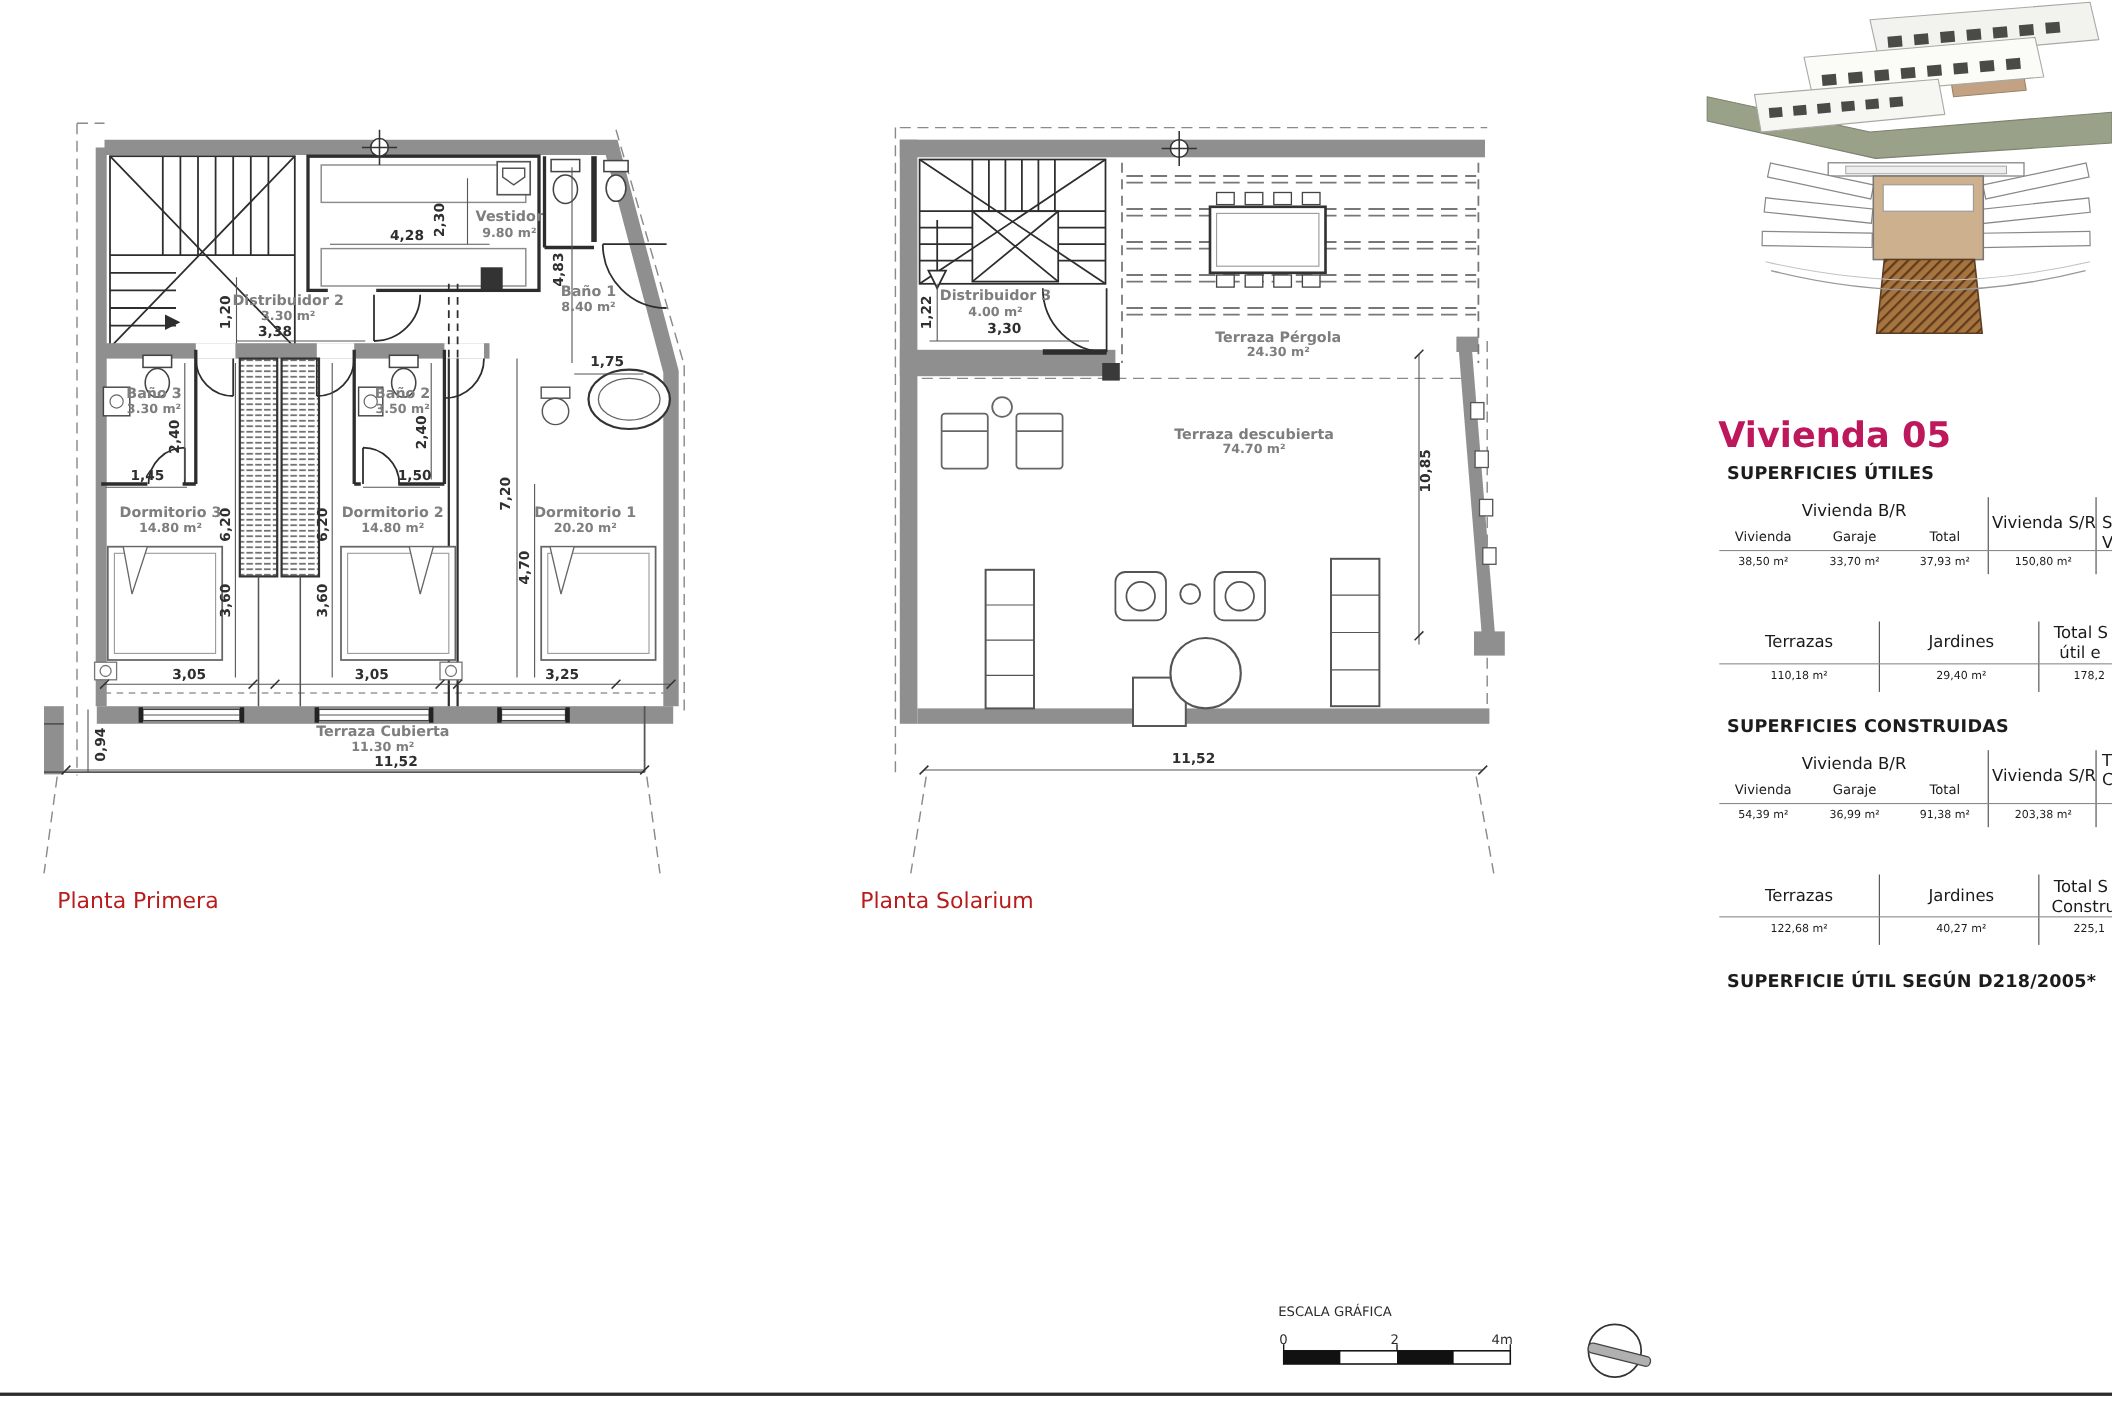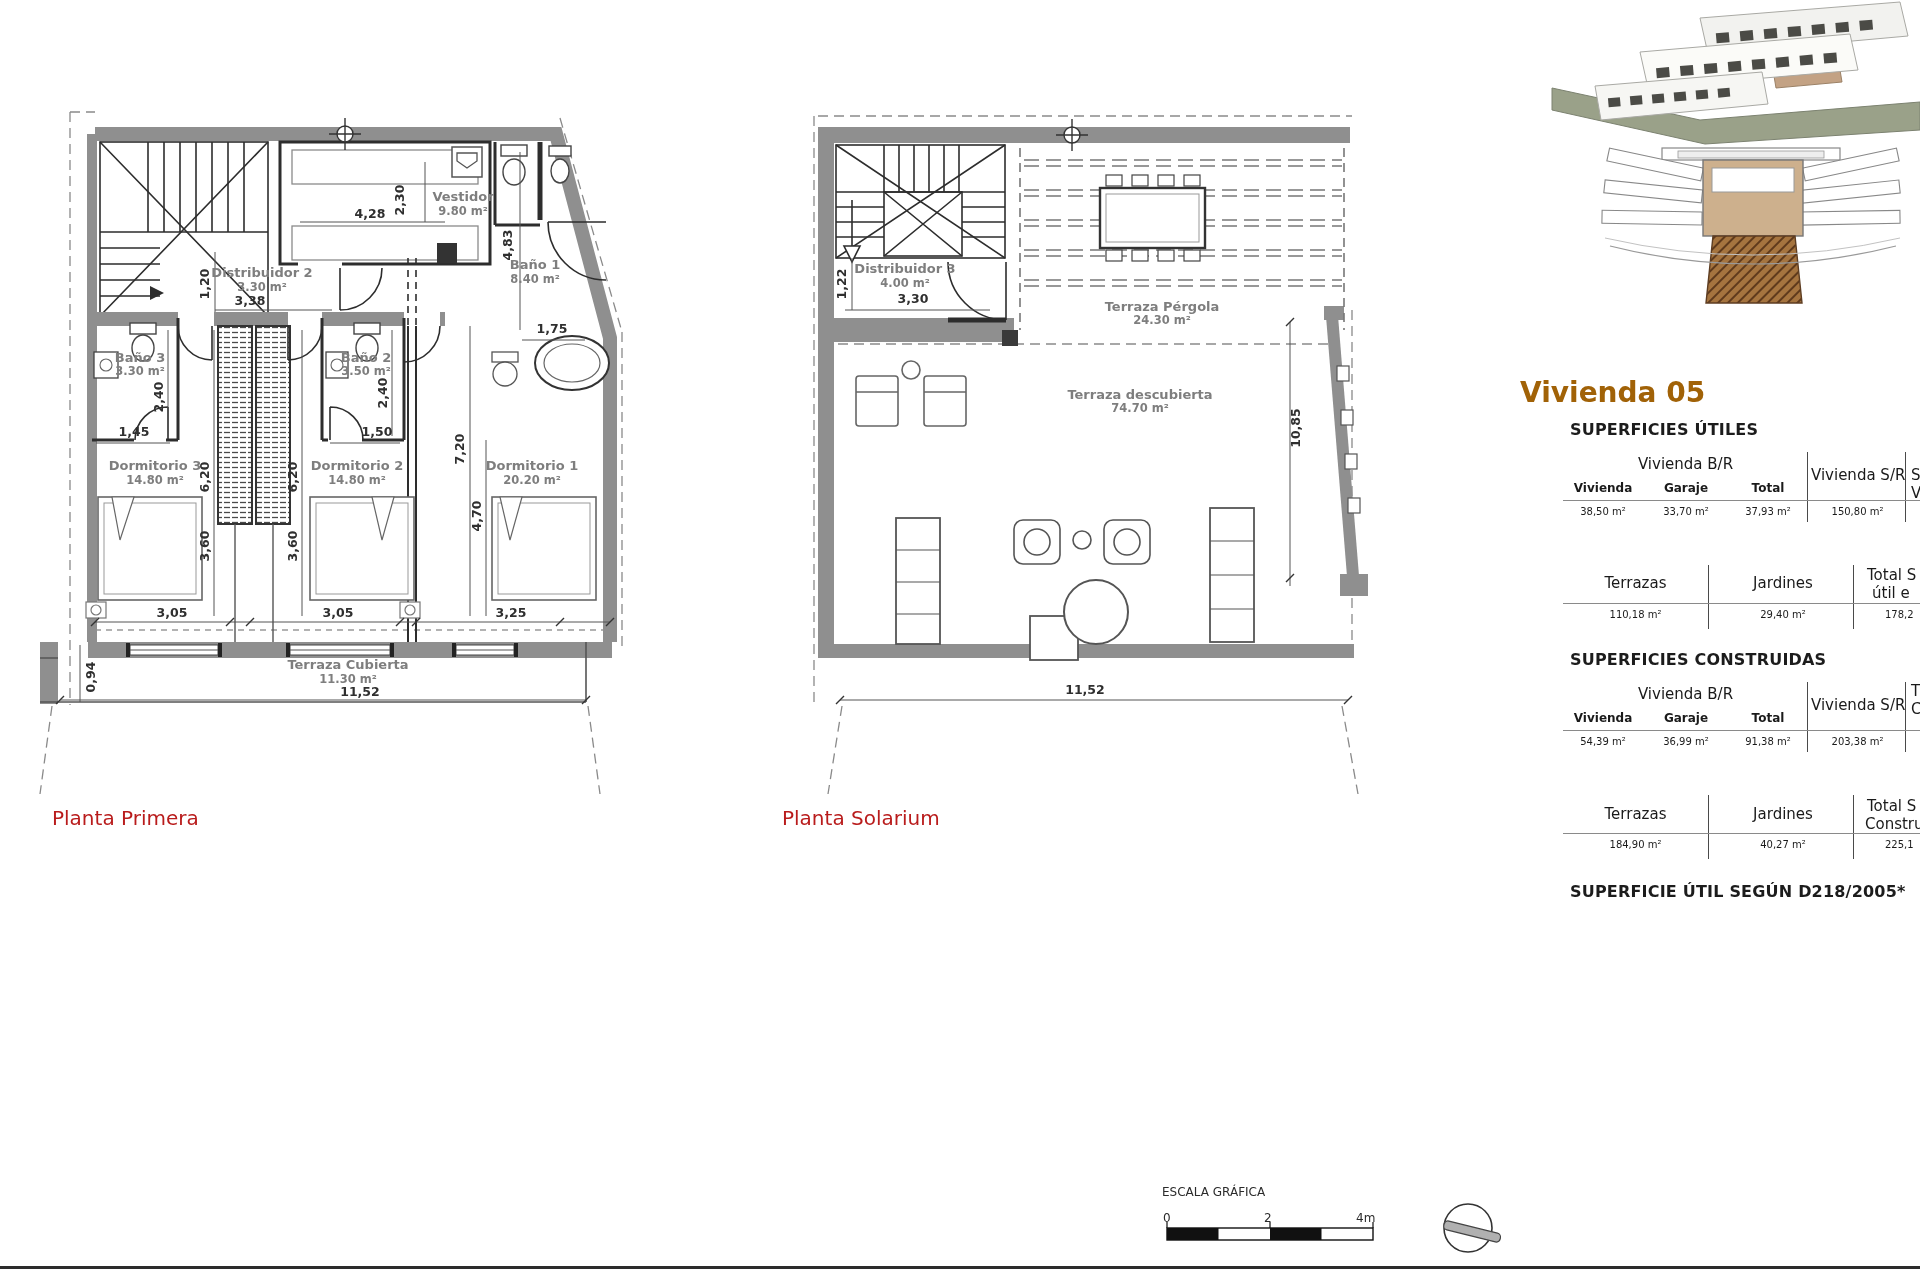--- a/index.html
+++ b/index.html
@@ -4,26 +4,26 @@
 <style>
   html,body{margin:0;padding:0;width:1920px;height:1280px;overflow:hidden;background:#fff;
     font-family:"DejaVu Sans",sans-serif;position:relative}
   #sheet-svg{position:absolute;left:0;top:0}
   text{font-family:"DejaVu Sans",sans-serif}
   .rl{font-size:13px;font-weight:bold;fill:#7e7e7e;text-anchor:middle}
   .ra{font-size:11.5px;font-weight:bold;fill:#7e7e7e;text-anchor:middle}
   .dim{font-size:12.5px;font-weight:600;fill:#2f2f2f;text-anchor:middle}
   .scl{font-size:12px;fill:#2b2b2b}
   .plan-title{position:absolute;font-size:20px;color:#b91c1c}
-  .panel-title{position:absolute;left:1520px;top:376px;font-size:28px;font-weight:bold;color:#a16207}
+  .panel-title{position:absolute;left:1562px;top:376px;font-size:32px;font-weight:bold;color:#be185d}
   .sec-h{position:absolute;left:1570px;font-size:16px;font-weight:bold;color:#1c1c1c;letter-spacing:.2px;white-space:nowrap}
   .tbl{position:absolute;width:430px;color:#1a1a1a}
   .tbl span{position:absolute;display:block;text-align:center;white-space:nowrap}
   .grp{font-size:15px}
-  .colh{font-size:12px;font-weight:bold}
+  .colh{font-size:12px;font-weight:normal}
   .val{font-size:10px}
   .vdiv{position:absolute;width:0;border-left:1px solid #4a4a4a}
   .hrule{position:absolute;left:0;width:430px;border-top:1px solid #8a8a8a;height:0}
   .cutl{text-align:left !important}
   #footer-line{position:absolute;left:0;top:1266px;width:1920px;height:3px;background:#2c2c2c}
 </style>
 </head>
 <body>
 
 <svg id="sheet-svg" width="1920" height="1280" viewBox="0 0 1920 1280">
@@ -465,20 +465,20 @@
 </div>
 
 <div class="tbl" style="left:1563px;top:795px;height:66px">
   <span class="grp" style="left:0;top:10px;width:145px">Terrazas</span>
   <span class="vdiv" style="left:145px;top:0;height:64px"></span>
   <span class="grp" style="left:150px;top:10px;width:140px">Jardines</span>
   <span class="vdiv" style="left:290px;top:0;height:64px"></span>
   <span class="grp cutl" style="left:304px;top:2px;width:120px">Total S</span>
   <span class="grp cutl" style="left:302px;top:20px;width:120px">Construid</span>
   <div class="hrule" style="top:38px"></div>
-  <span class="val" style="left:0;top:44px;width:145px">184,90 m²</span>
+  <span class="val" style="left:0;top:44px;width:145px">122,68 m²</span>
   <span class="val" style="left:150px;top:44px;width:140px">40,27 m²</span>
   <span class="val cutl" style="left:322px;top:44px;width:95px">225,1</span>
 </div>
 
 <div class="sec-h" style="top:882px">SUPERFICIE ÚTIL SEGÚN D218/2005*</div>
 
 <div id="footer-line"></div>
 
 </body></html>

